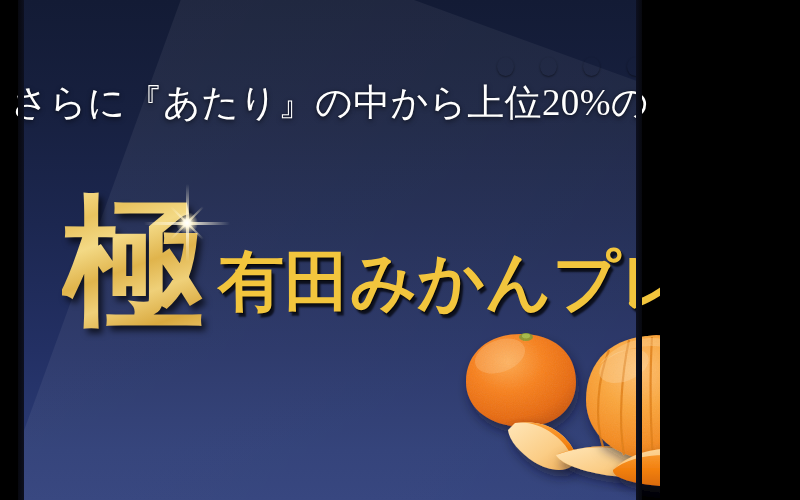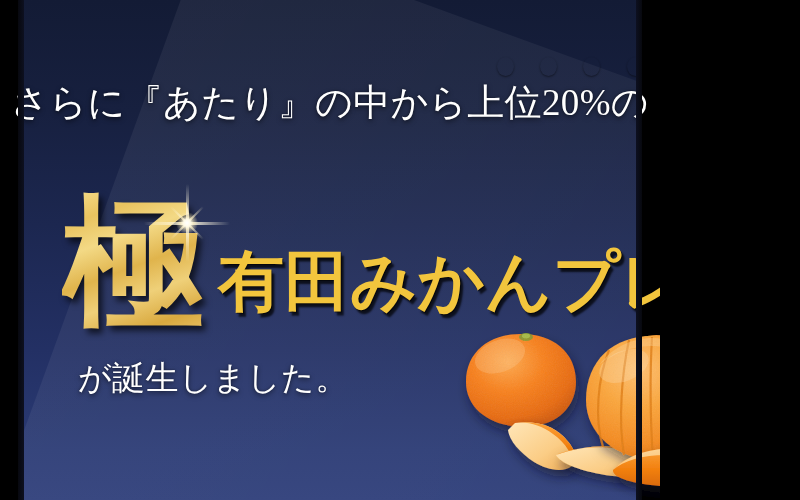--- a/index.html
+++ b/index.html
@@ -197,21 +197,20 @@
     </div>
 
     <div class="sparkle">
       <i class="ray-h"></i>
       <i class="ray-v"></i>
       <i class="ray-d1"></i>
       <i class="ray-d2"></i>
       <i class="core"></i>
     </div>
 
-    <div class="line-white" id="line3">が誕生しました。</div>
 
     <div class="mikan-group">
       <svg width="800" height="500" viewBox="0 0 800 500" xmlns="http://www.w3.org/2000/svg">
         <defs>
           <radialGradient id="gWhole" cx="38%" cy="30%" r="78%">
             <stop offset="0%" stop-color="#ffa94d"></stop>
             <stop offset="42%" stop-color="#f8801c"></stop>
             <stop offset="78%" stop-color="#e86a10"></stop>
             <stop offset="100%" stop-color="#c9550b"></stop>
           </radialGradient>

